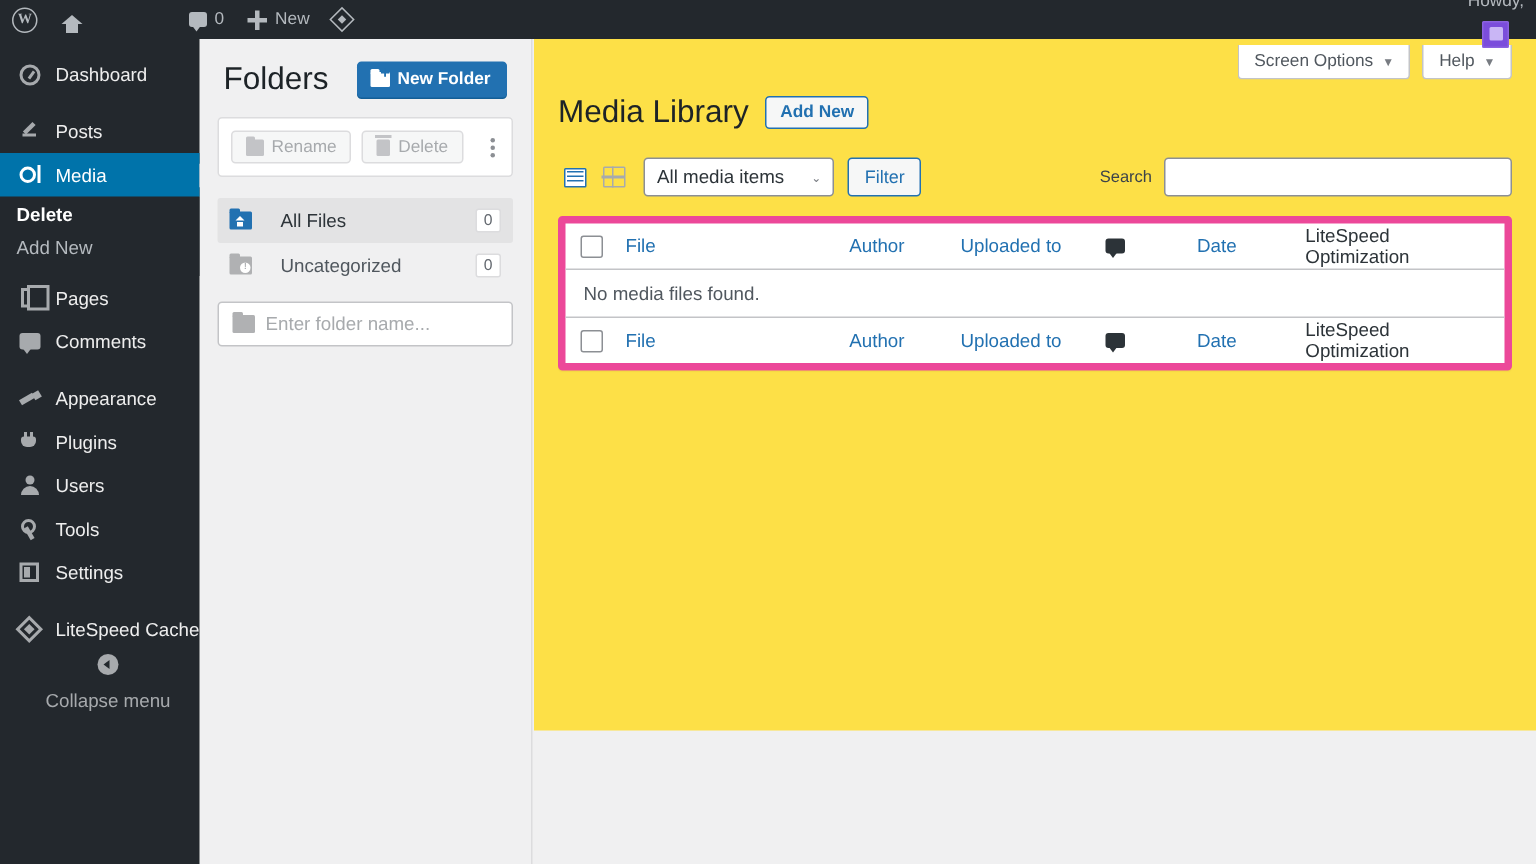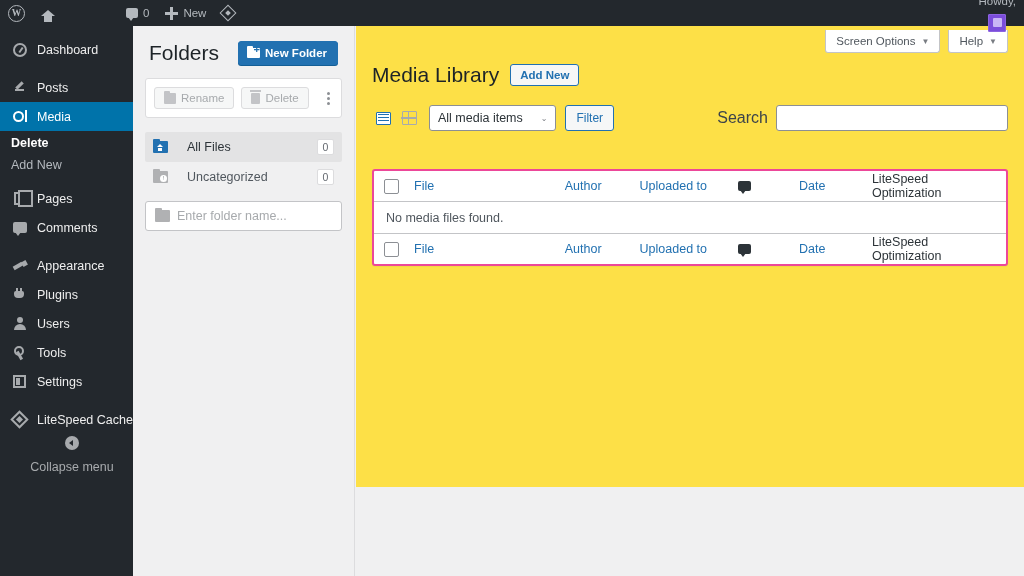--- a/index.html
+++ b/index.html
@@ -347,33 +347,33 @@
     padding: 4px 8px; height: 26px;
   }
   .btn-filter {
     background: #f6f7f7; border: 1px solid #2271b1;
     border-radius: 3px; color: #2271b1;
     font-size: 12px; padding: 4px 10px; height: 26px;
   }
   .search-wrap {
     margin-left: auto; display: flex; align-items: center; gap: 8px;
   }
-  .search-label { font-size: 16px; color: #3c434a; }
+  .search-label { font-size: 11px; color: #3c434a; }
   .search-input {
     width: 232px; height: 26px;
     border: 1px solid #8c8f94; border-radius: 3px; background: #fff;
     outline: none; font-size: 12.5px; padding: 0 7px;
     font-family: "Liberation Sans", sans-serif;
   }
 
   
   .media-table {
-    margin: 38px 16px 0 16px;
+    margin: 13px 16px 0 16px;
     background: #fff;
-    border: 2px solid #ec4899;
+    border: 5px solid #ec4899;
     border-radius: 3px;
     box-shadow: 0 1px 1px rgba(0,0,0,.04);
   }
   .mt-row {
     display: flex; align-items: center;
     height: 31px; padding: 0 10px;
     font-size: 12.5px;
   }
   .mt-row.headrow { border-bottom: 1px solid #c3c4c7; }
   .mt-row.footrow { border-top: 1px solid #c3c4c7; }

